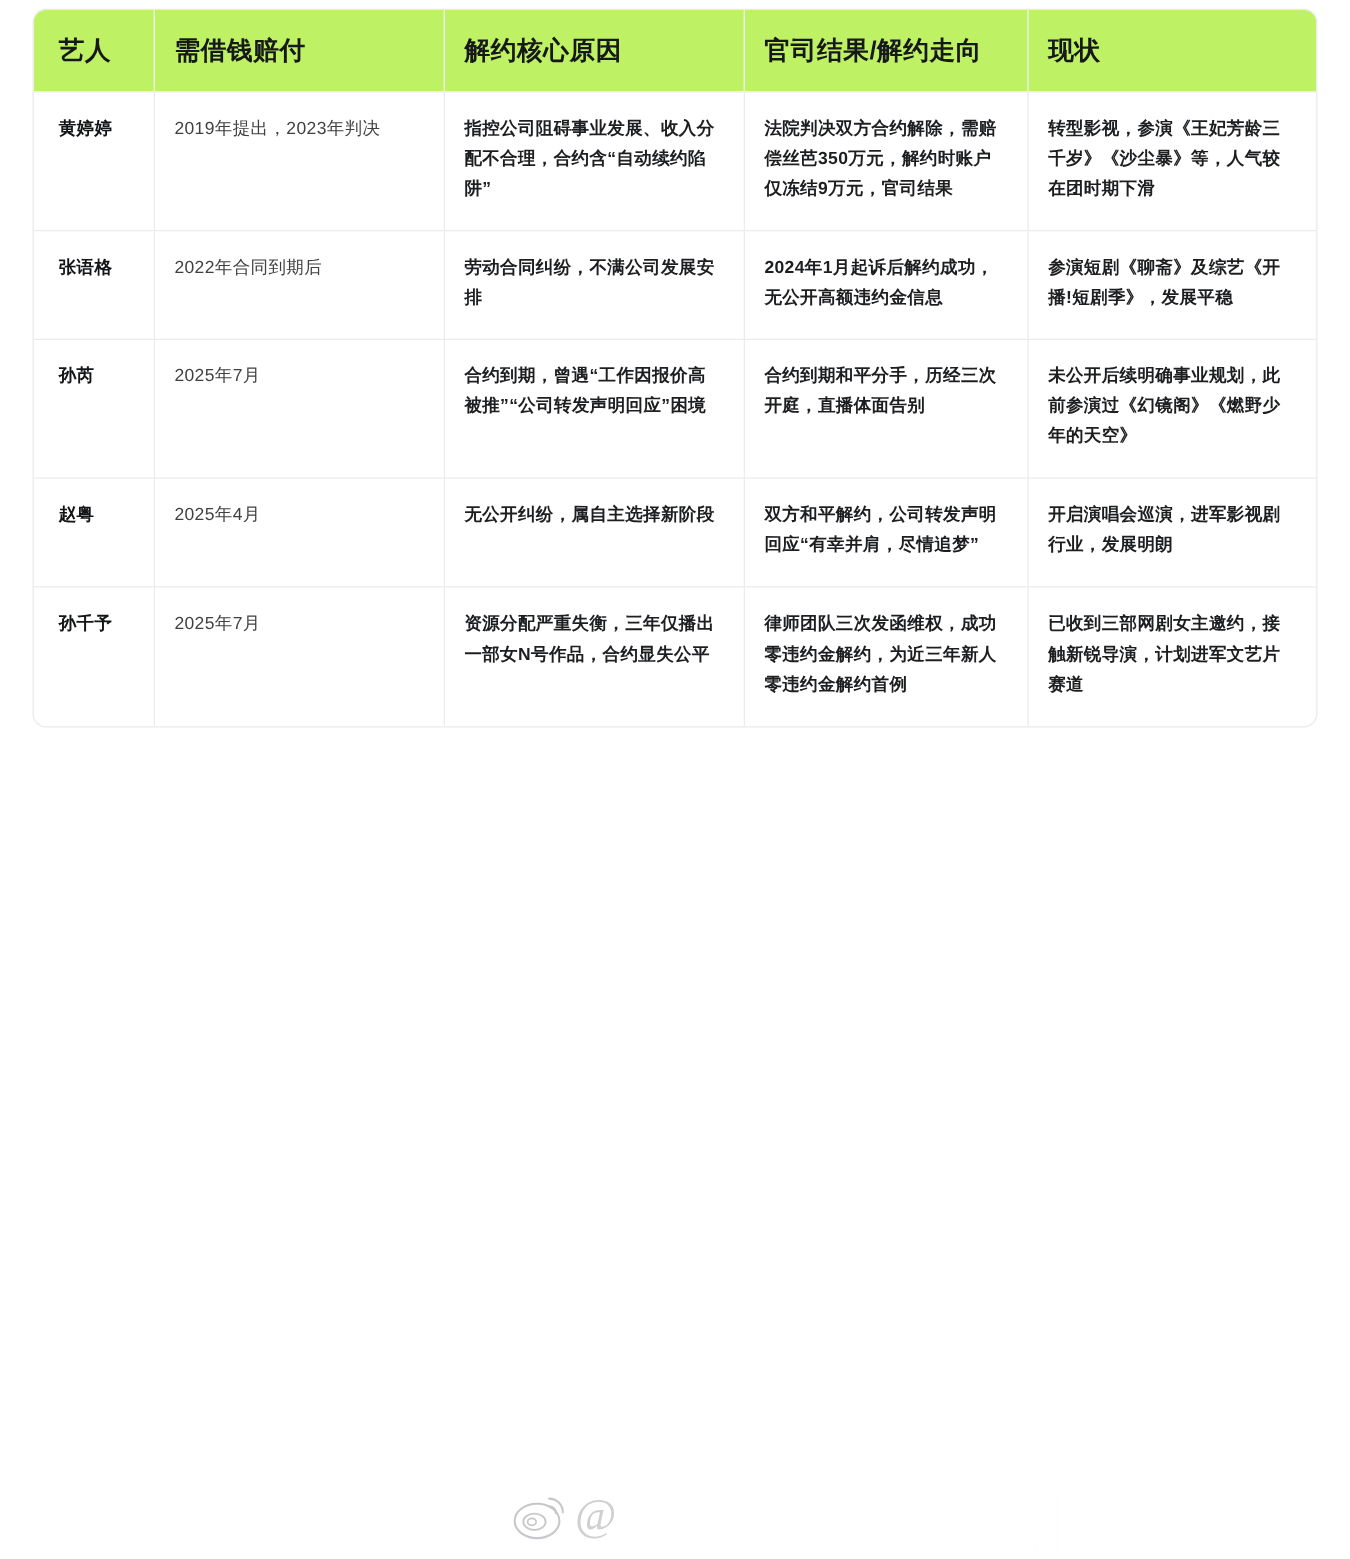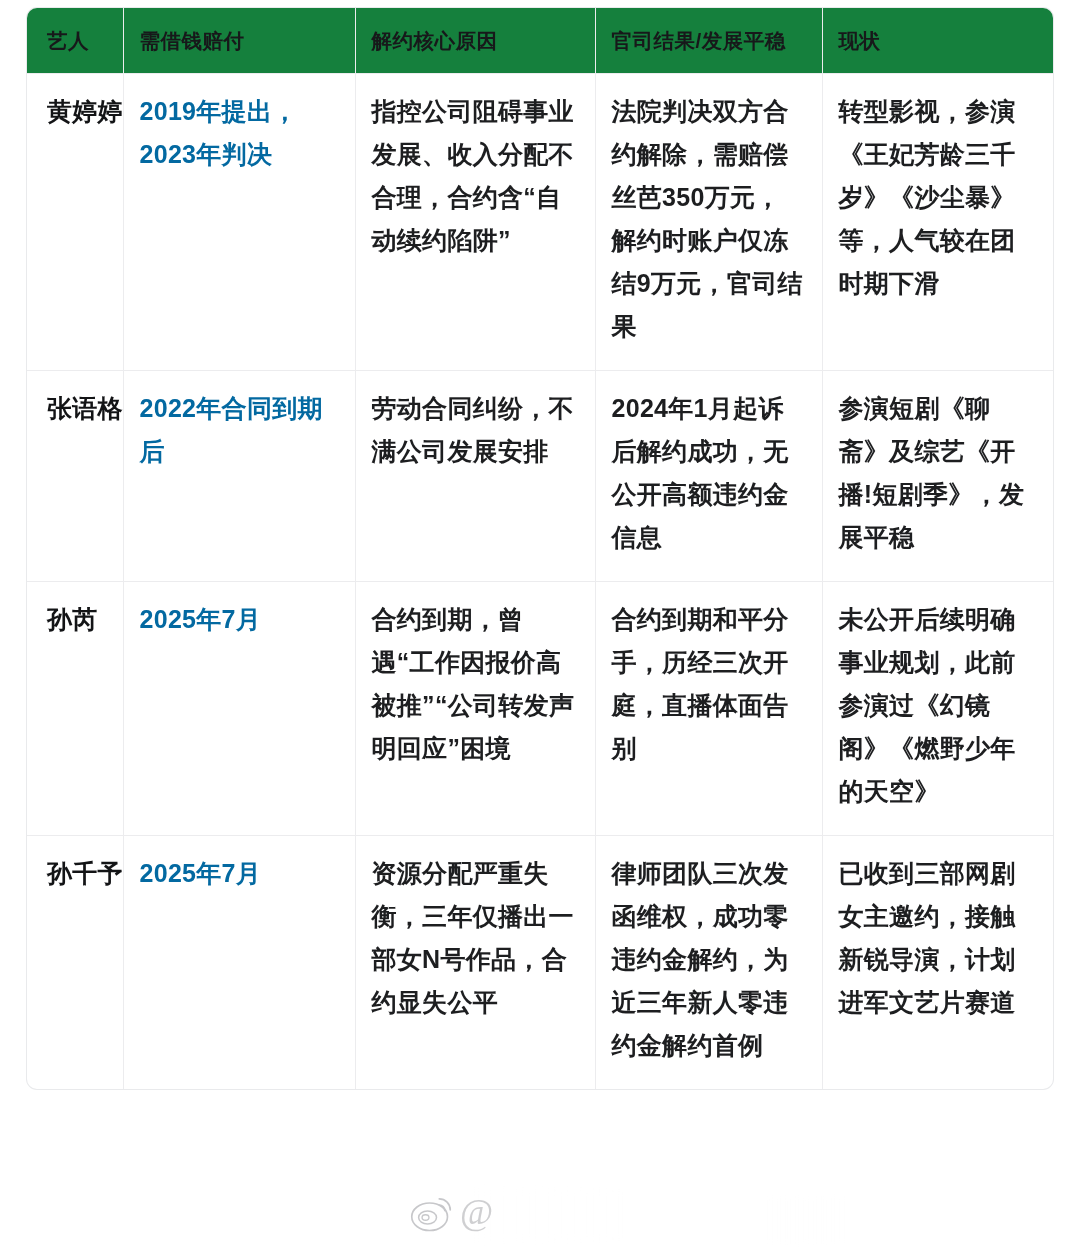--- a/index.html
+++ b/index.html
@@ -61,44 +61,44 @@
     border-right: none;
   }
 
   table.data-table thead th {
     font-size: 20.5px;
     font-weight: 700;
     color: #17181a;
     letter-spacing: 0.5px;
     padding: 20px 16px 18px 16px;
     line-height: 1.3;
-    background: #15803d;
+    background: #bef264;
     white-space: nowrap;
   }
   table.data-table thead th.col-name { padding-left: 20px; }
 
   table.data-table tbody td {
-    font-size: 25px;
+    font-size: 14px;
     font-weight: 600;
     color: #1d1e20;
     line-height: 1.72;
     letter-spacing: 0.3px;
     padding: 16px 16px 22px 16px;
   }
 
   table.data-table tbody td.name-cell {
     font-weight: 700;
     padding-left: 20px;
     white-space: nowrap;
     color: #131416;
   }
 
   table.data-table tbody td.time-cell {
-    font-weight: 700;
-    color: #0369a1;
+    font-weight: 400;
+    color: #404040;
   }
 
   table.data-table tbody tr:last-child td {
     border-bottom: none;
   }
 
   
   .watermark {
     position: absolute;
     left: 408px;
@@ -156,21 +156,21 @@
           <col class="c1">
           <col class="c2">
           <col class="c3">
           <col class="c4">
       </colgroup>
       <thead>
         <tr>
           <th class="col-name">艺人</th>
           <th>需借钱赔付</th>
           <th>解约核心原因</th>
-          <th>官司结果/发展平稳</th>
+          <th>官司结果/解约走向</th>
           <th>现状</th>
         </tr>
       </thead>
       <tbody>
         <tr>
           <td class="name-cell">黄婷婷</td>
           <td class="time-cell">2019年提出，2023年判决</td>
           <td>指控公司阻碍事业发展、收入分配不合理，合约含“自动续约陷阱”</td>
           <td>法院判决双方合约解除，需赔偿丝芭350万元，解约时账户仅冻结9万元，官司结果</td>
           <td>转型影视，参演《王妃芳龄三千岁》《沙尘暴》等，人气较在团时期下滑</td>
@@ -181,20 +181,27 @@
           <td>劳动合同纠纷，不满公司发展安排</td>
           <td>2024年1月起诉后解约成功，无公开高额违约金信息</td>
           <td>参演短剧《聊斋》及综艺《开播!短剧季》，发展平稳</td>
         </tr>
         <tr>
           <td class="name-cell">孙芮</td>
           <td class="time-cell">2025年7月</td>
           <td>合约到期，曾遇“工作因报价高被推”“公司转发声明回应”困境</td>
           <td>合约到期和平分手，历经三次开庭，直播体面告别</td>
           <td>未公开后续明确事业规划，此前参演过《幻镜阁》《燃野少年的天空》</td>
+        </tr>
+        <tr>
+          <td class="name-cell">赵粤</td>
+          <td class="time-cell">2025年4月</td>
+          <td>无公开纠纷，属自主选择新阶段</td>
+          <td>双方和平解约，公司转发声明回应“有幸并肩，尽情追梦”</td>
+          <td>开启演唱会巡演，进军影视剧行业，发展明朗</td>
         </tr>
         <tr>
           <td class="name-cell">孙千予</td>
           <td class="time-cell">2025年7月</td>
           <td>资源分配严重失衡，三年仅播出一部女N号作品，合约显失公平</td>
           <td>律师团队三次发函维权，成功零违约金解约，为近三年新人零违约金解约首例</td>
           <td>已收到三部网剧女主邀约，接触新锐导演，计划进军文艺片赛道</td>
         </tr>
 
       </tbody>

